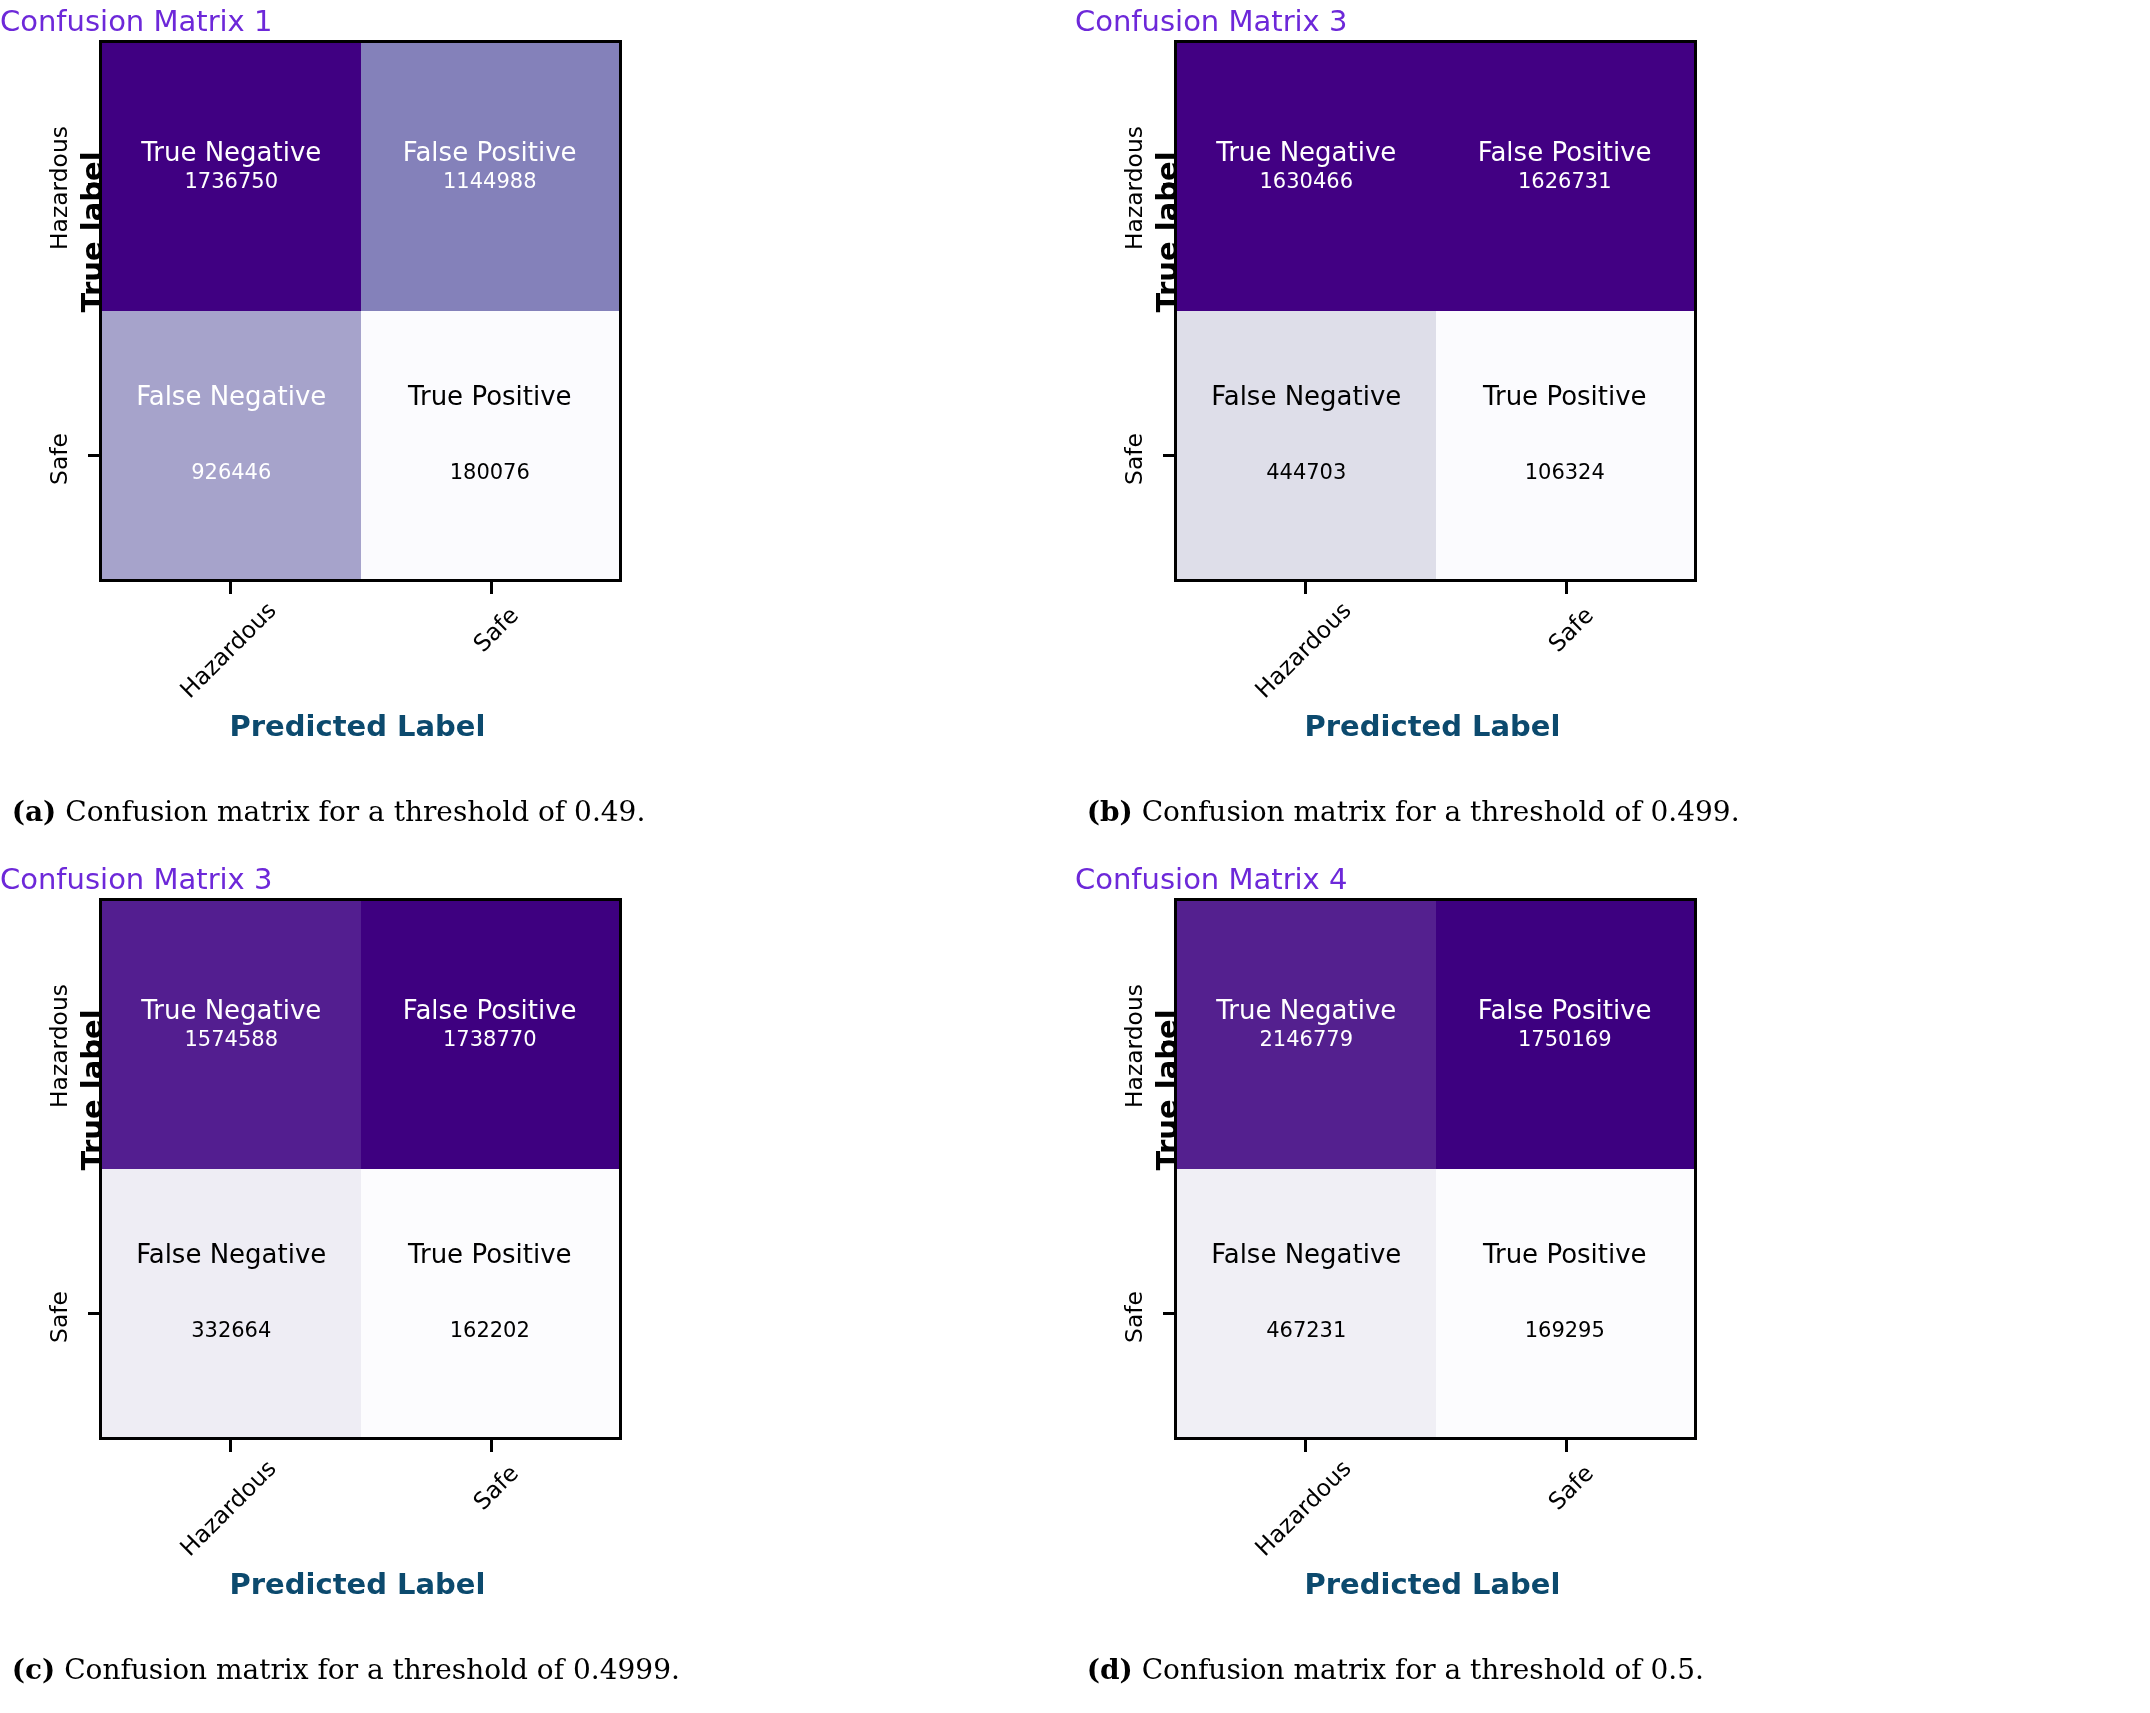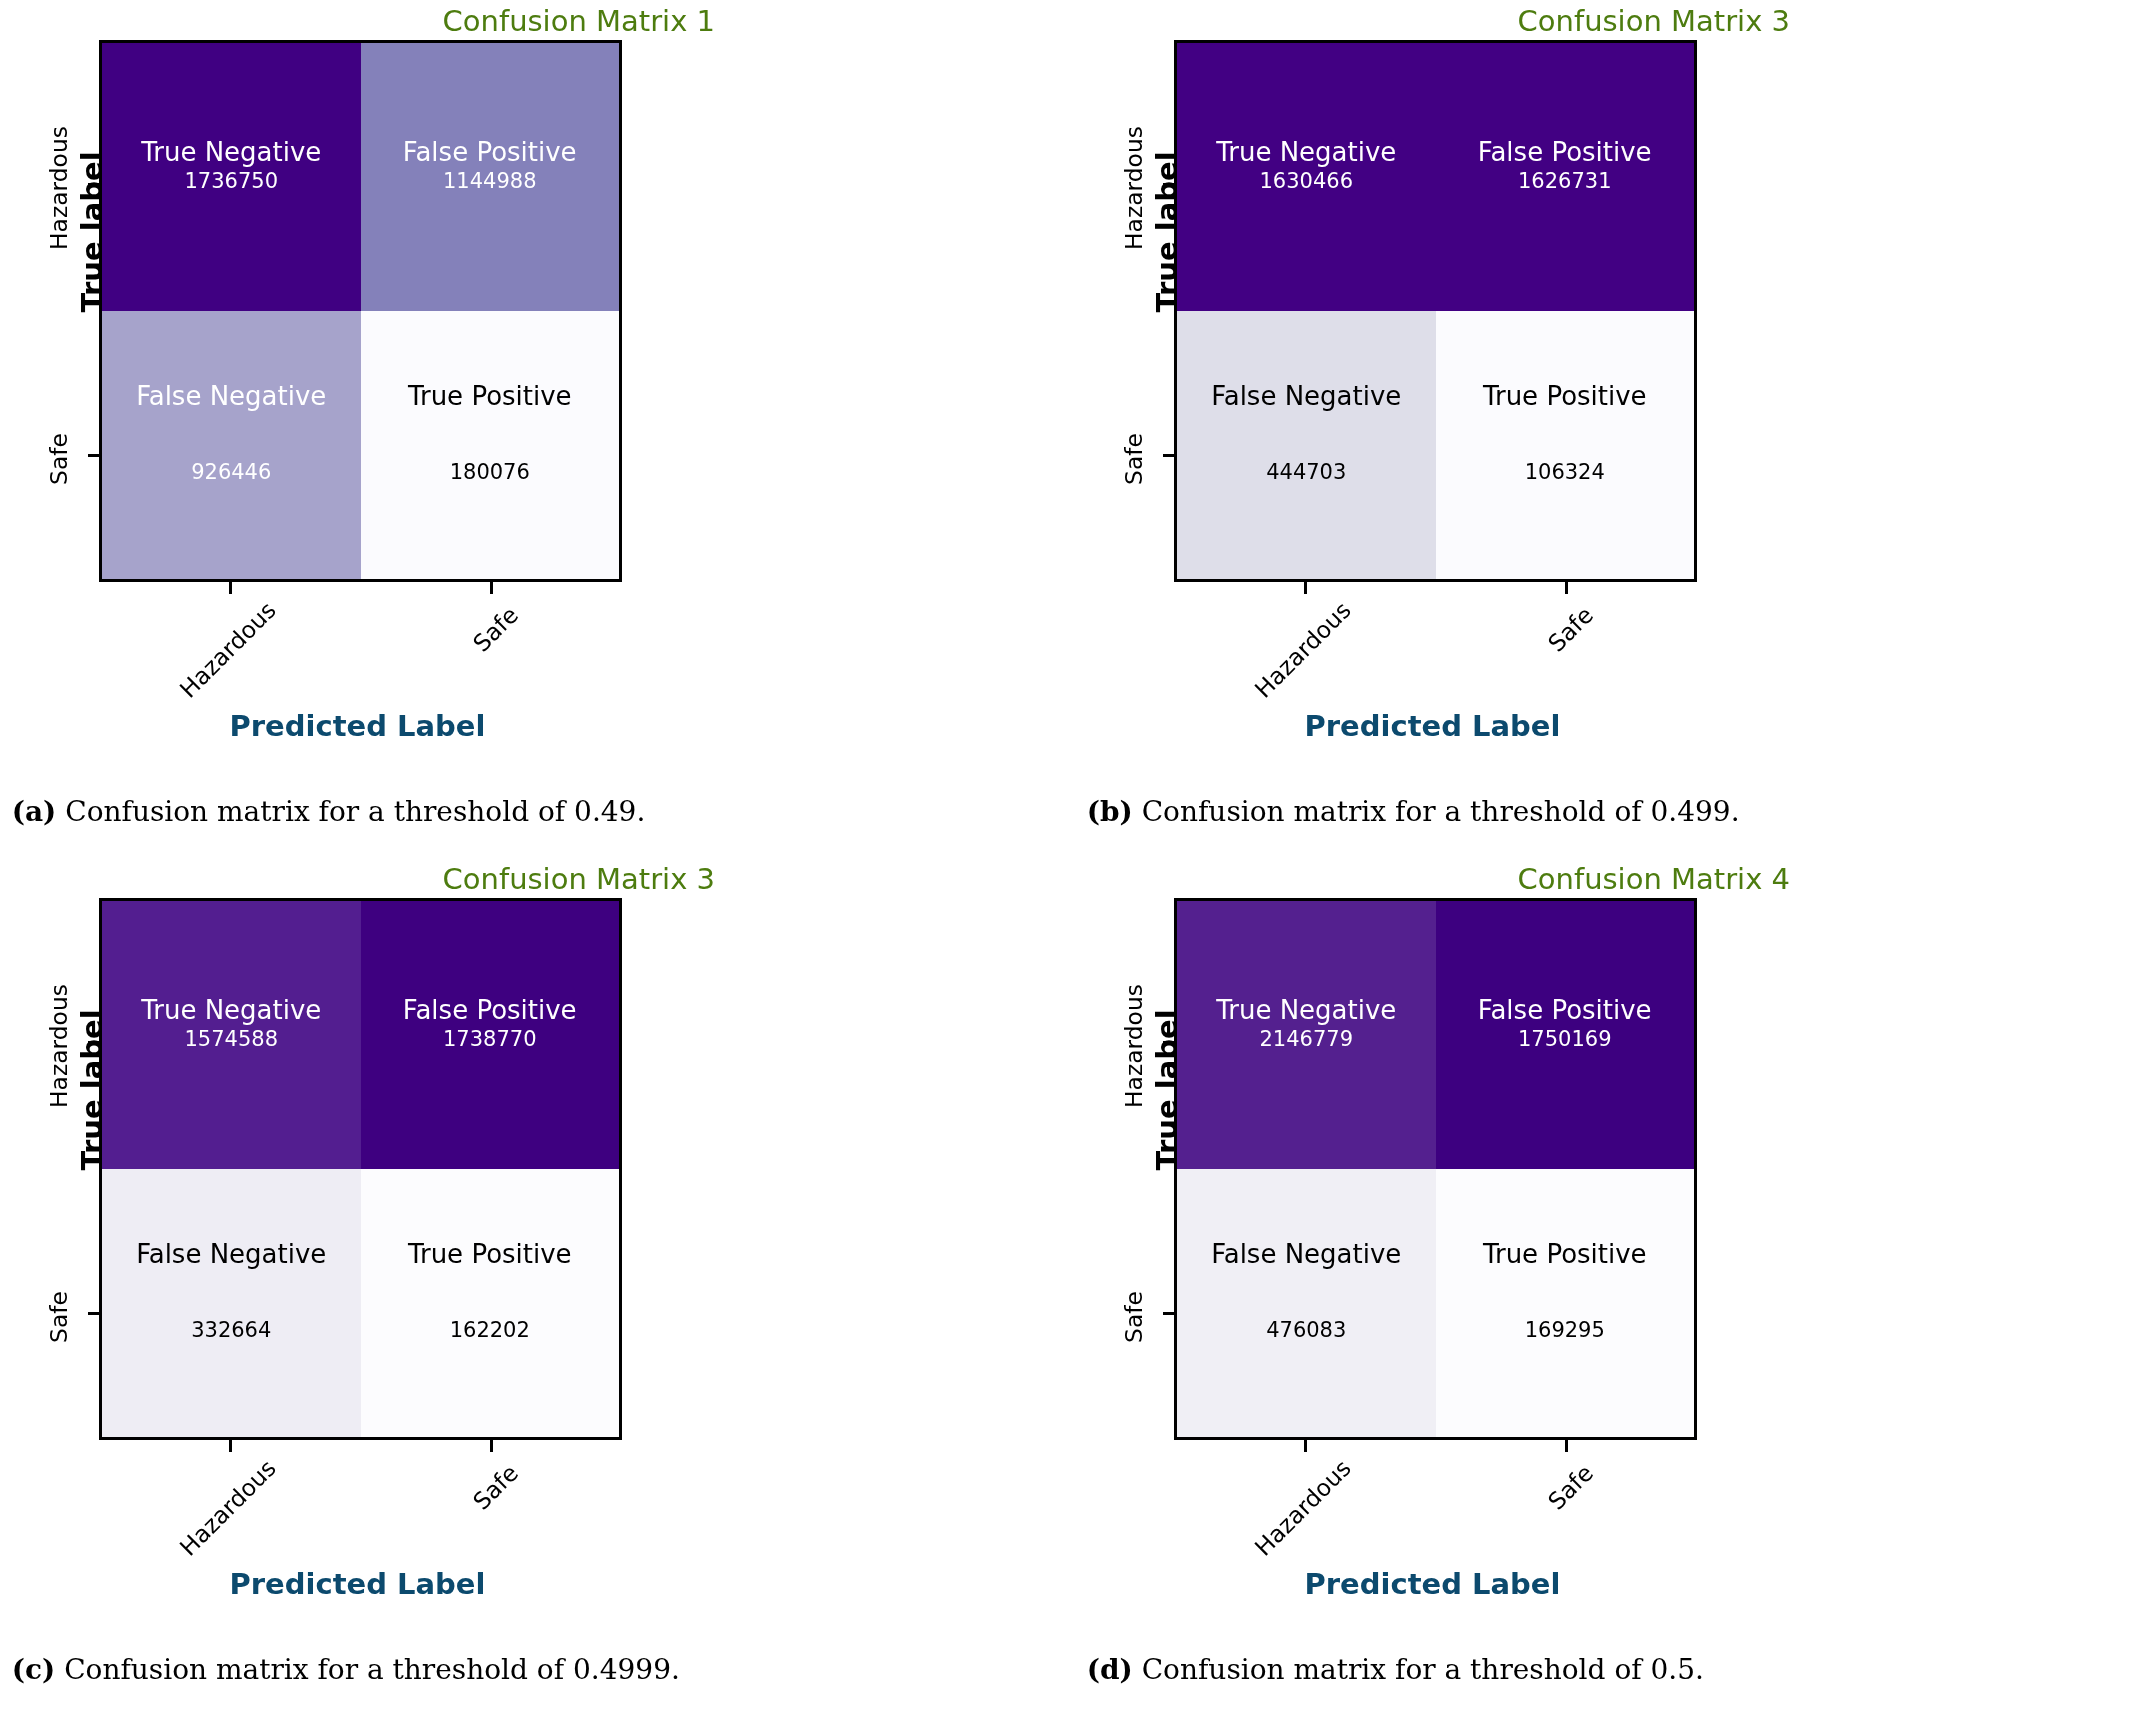--- a/index.html
+++ b/index.html
@@ -31,23 +31,23 @@
   .fig {
     position: relative;
     width: 1075px;
     height: 764px;
   }
   .fig-title {
     position: absolute;
     top: 3.9px;
     left: 0;
     width: 715px;
-    text-align: right;
+    text-align: left;
     font-size: 29px;
-    color: #4d7c0f;
+    color: #6d28d9;
     font-family: "DejaVu Sans", sans-serif;
     white-space: nowrap;
   }
 
   
   .plot {
     position: absolute;
     left: 99px;
     top: 40px;
     width: 523px;
@@ -310,21 +310,21 @@
           <div class="cell r0" style="background: rgb(84, 32, 143); color: rgb(255, 255, 255);">
             <span class="lbl">True Negative</span>
             <span class="val">2146779</span>
           </div>
           <div class="cell r0" style="background: rgb(61, 0, 128); color: rgb(255, 255, 255);">
             <span class="lbl">False Positive</span>
             <span class="val">1750169</span>
           </div>
           <div class="cell r1" style="background: rgb(240, 239, 245); color: rgb(0, 0, 0);">
             <span class="lbl">False Negative</span>
-            <span class="val">476083</span>
+            <span class="val">467231</span>
           </div>
           <div class="cell r1" style="background: rgb(252, 252, 254); color: rgb(0, 0, 0);">
             <span class="lbl">True Positive</span>
             <span class="val">169295</span>
           </div>
         </div>
 
         <div class="xtickmark k0"></div>
         <div class="xtickmark k1"></div>
         <div class="xtick k0">Hazardous</div>

